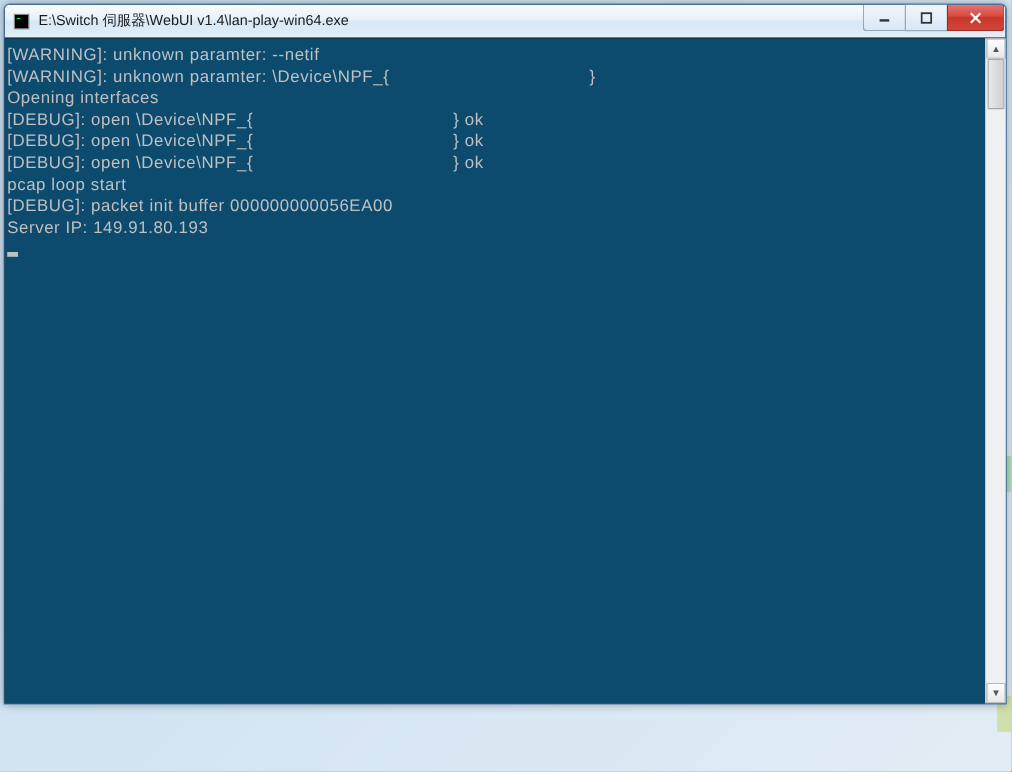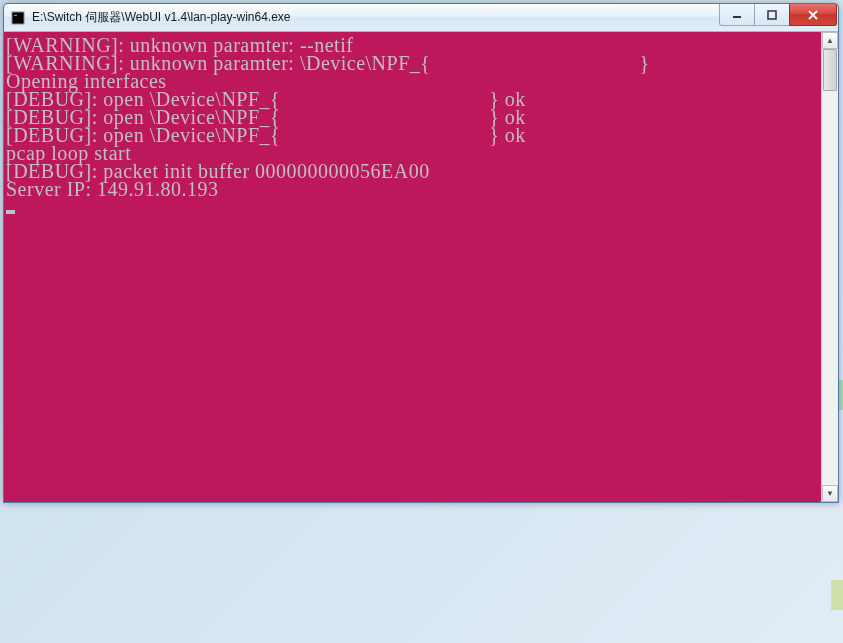--- a/index.html
+++ b/index.html
@@ -9,21 +9,21 @@
       width: 843px;
       height: 643px;
       overflow: hidden;
       position: relative;
     }
     .window {
       position: absolute;
       top: 3px;
       left: 3px;
       width: 836px;
-      height: 500px;
+      height: 584px;
       background: #000;
       border: 1px solid #4b7aa8;
       border-radius: 5px 5px 0 0;
       box-shadow: 0 0 8px rgba(0,0,0,0.3);
       display: flex;
       flex-direction: column;
     }
     .titlebar {
       height: 28px;
       background: linear-gradient(to bottom, #f8fdff 0%, #e6f1fa 45%, #d6e7f5 50%, #e2eef8 100%);
@@ -76,24 +76,24 @@
     }
     .ctrl-btn svg { display: block; }
     .client-area {
       flex: 1;
       display: flex;
       background: #000;
       position: relative;
     }
     .console {
       flex: 1;
-      background: #be185d;
+      background: #0c4a6e;
       color: #c0c0c0;
-      font-family: Liberation Serif, serif;
-      font-size: 20px;
+      font-family: Liberation Sans, sans-serif;
+      font-size: 14px;
       line-height: 18px;
       letter-spacing: 0.5px;
       padding: 4px 2px;
       white-space: pre;
       overflow: hidden;
     }
     .cursor {
       display: inline-block;
       width: 9px;
       height: 4px;

